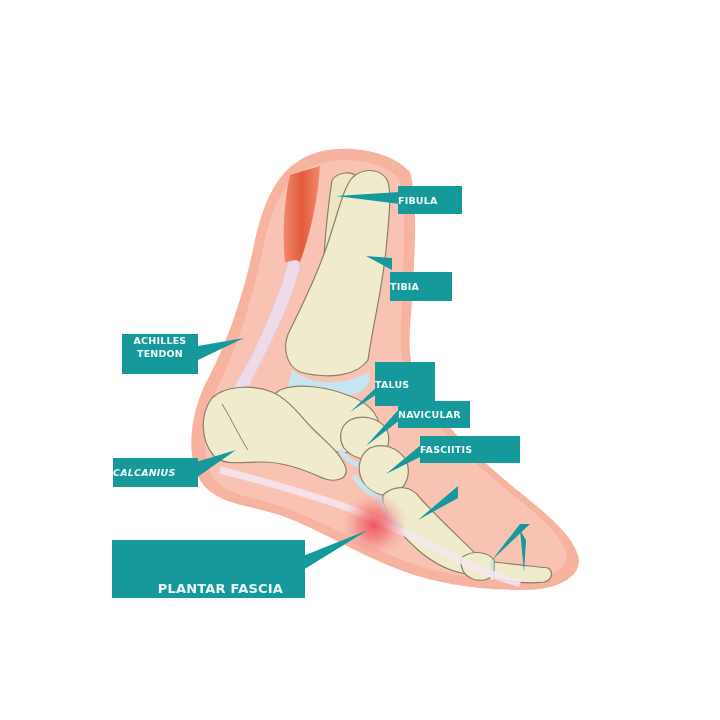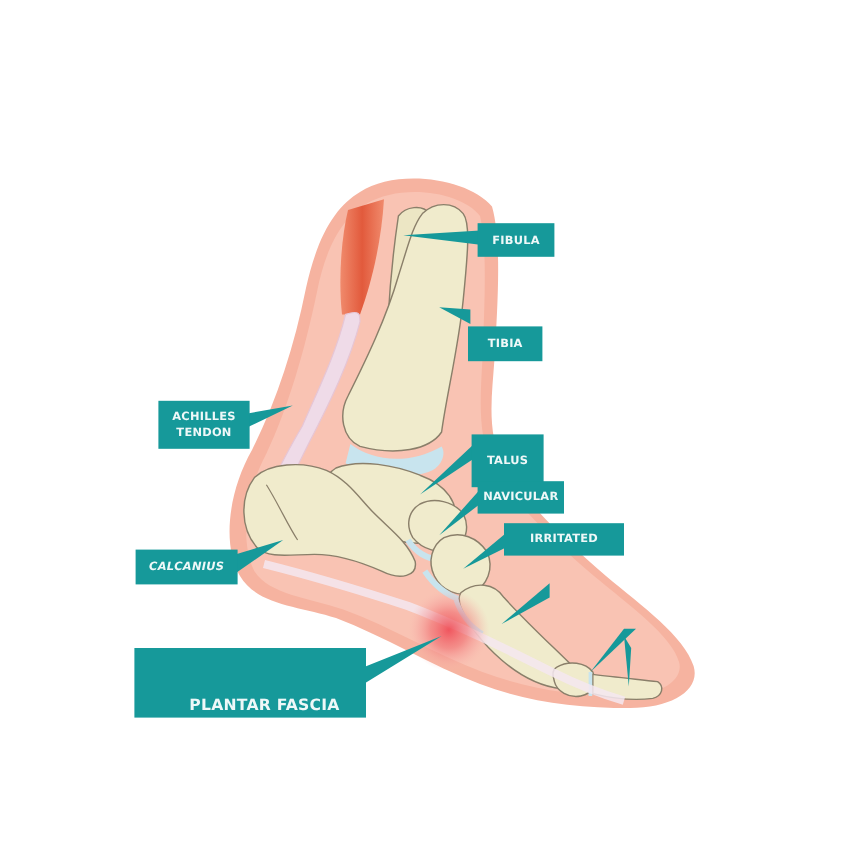--- a/index.html
+++ b/index.html
@@ -5,21 +5,21 @@
     html, body { margin: 0; padding: 0; background: #ffffff; }
     body { width: 720px; height: 720px; position: relative; overflow: hidden; font-family: "DejaVu Sans", "Liberation Sans", sans-serif; }
     .stage { position: absolute; left: 0; top: 0; width: 720px; height: 720px; }
     .title-bar {
       position: absolute; left: 170px; top: 89px; width: 379px; height: 54px;
       background: #16999a; color: #f4fbfb; display: flex; align-items: center; justify-content: center;
       font-weight: bold; font-size: 29px; letter-spacing: 0.5px;
     }
     .label {
       position: absolute; background: #16999a; color: #eef8f8; font-weight: bold;
-      font-size: 9.5px; letter-spacing: 0.2px; display: flex; align-items: center; justify-content: center;
+      font-size: 9.5px; letter-spacing: 0.2px; display: flex; align-items: center; 
       text-align: center; line-height: 13px; box-sizing: border-box;
     }
     .label.big { font-size: 13px; line-height: 18px; text-align: right; justify-content: flex-end; padding-right: 22px; }
     svg.art { position: absolute; left: 0; top: 0; }
   </style>
 </head>
 <body>
 
 <div class="stage">
 
@@ -93,35 +93,35 @@
 
 
   <div class="label" style="left:398px; top:186px; width:64px; height:28px;">
     <span>FIBULA</span>
   </div>
 
   <div class="label" style="left:390px; top:252px; width:62px; height:29px;margin-top:20px;">
     <span>TIBIA</span>
   </div>
 
-  <div class="label" style="left:132px; top:334px; width:76px; height:40px; flex-direction:column;">
+  <div class="label" style="left:122px; top:334px; width:76px; height:40px; flex-direction:column;">
     <span>ACHILLES</span>
     <span>TENDON</span>
   </div>
 
-  <div class="label" style="left:393px; top:362px; width:60px; height:44px;">
+  <div class="label" style="left:375px; top:362px; width:60px; height:44px;">
     <span>TALUS</span>
   </div>
 
   <div class="label" style="left:398px; top:401px; width:72px; height:27px;">
     <span>NAVICULAR</span>
   </div>
 
   <div class="label" style="left:420px; top:436px; width:100px; height:27px;">
-    <span>IRRITATED</span>
+    <span>FASCIITIS</span>
   </div>
 
   <div class="label" style="left:113px; top:458px; width:85px; height:29px;font-style:italic;">
     <span>CALCANIUS</span>
   </div>
 
 
 
   <div class="label big" style="left:112px; top:540px; width:193px; height:58px; flex-direction:column; align-items:flex-end;">
     <span>PLANTAR FASCIA</span>

